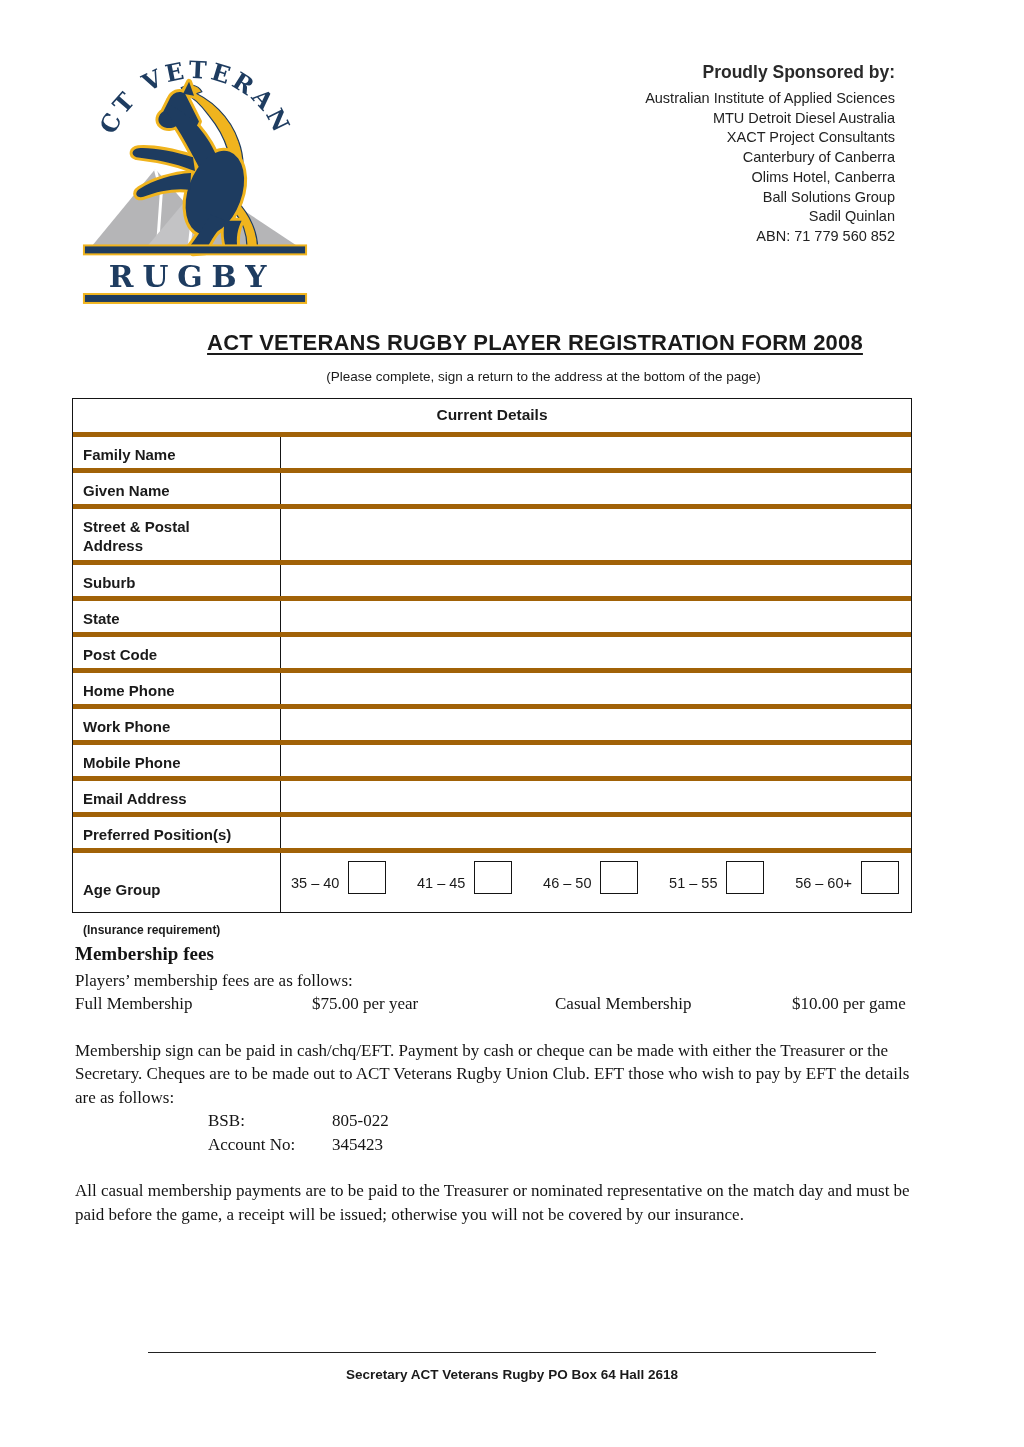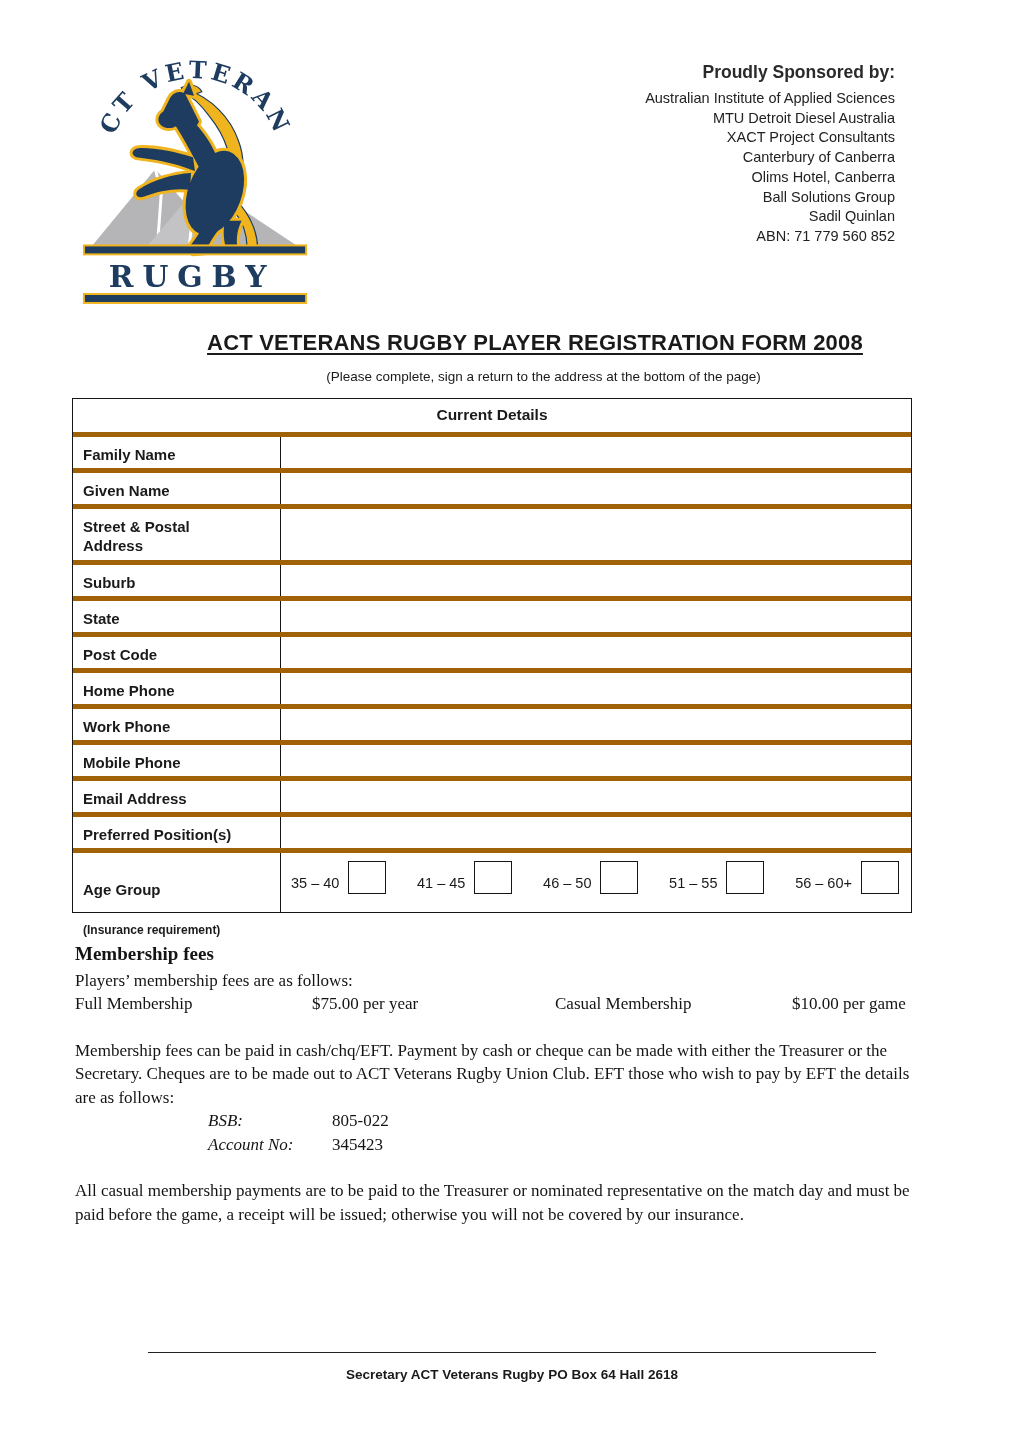--- a/index.html
+++ b/index.html
@@ -46,21 +46,21 @@
   .age-box { display:inline-block; width:38px; height:33px; border:1.6px solid #151515; margin-left:9px; position:relative; top:-5px; background:#fff; }
   
   .membership { position:absolute; top:942px; left:75px; width:850px;
                 font-family:"Liberation Serif", serif; font-size:17px; line-height:23.5px; color:#141414; }
   .m-heading { font-size:19px; font-weight:bold; margin-bottom:3px; }
   .fee-line { display:flex;gap:40px; }
   .fee-c1 { width:197px; } .fee-c2 { width:203px; } .fee-c3 { width:197px; }
   .para { margin-top:23px; }
   .eft-block { margin-left:133px; }
   .eft-row { display:flex; }
-  .eft-label { width:124px;font-style:italic; }
+  .eft-label { width:124px; }
   
   .footer { position:absolute; top:1352px; left:148px; width:728px; text-align:center; }
   .footer-line { border-top:1.6px solid #222; width:100%; }
   .footer-text { margin-top:14px; font-size:13.5px; font-weight:bold; }
 </style>
 </head>
 <body>
 
 <div class="page">
 
@@ -210,21 +210,21 @@
   <div class="membership">
     <div class="m-heading">Membership fees</div>
     <div class="m-intro">Players’ membership fees are as follows:</div>
     <div class="fee-line">
       <span class="fee-c1">Full Membership</span>
       <span class="fee-c2">$75.00 per year</span>
       <span class="fee-c3">Casual Membership</span>
       <span>$10.00 per game</span>
     </div>
 
-    <p class="para">Membership fees can be paid in cash/chq/EFT.   Payment by cash or cheque can be made with either the Treasurer or the Secretary.  Cheques are to be made out to ACT Veterans Rugby Union Club.  EFT those who wish to pay by EFT the details are as follows:</p>
+    <p class="para">Membership sign can be paid in cash/chq/EFT.   Payment by cash or cheque can be made with either the Treasurer or the Secretary.  Cheques are to be made out to ACT Veterans Rugby Union Club.  EFT those who wish to pay by EFT the details are as follows:</p>
 
     <div class="eft-block">
       <div class="eft-row">
         <span class="eft-label">BSB:</span>
         <span>805-022</span>
       </div>
       <div class="eft-row">
         <span class="eft-label">Account No:</span>
         <span>345423</span>
       </div>

